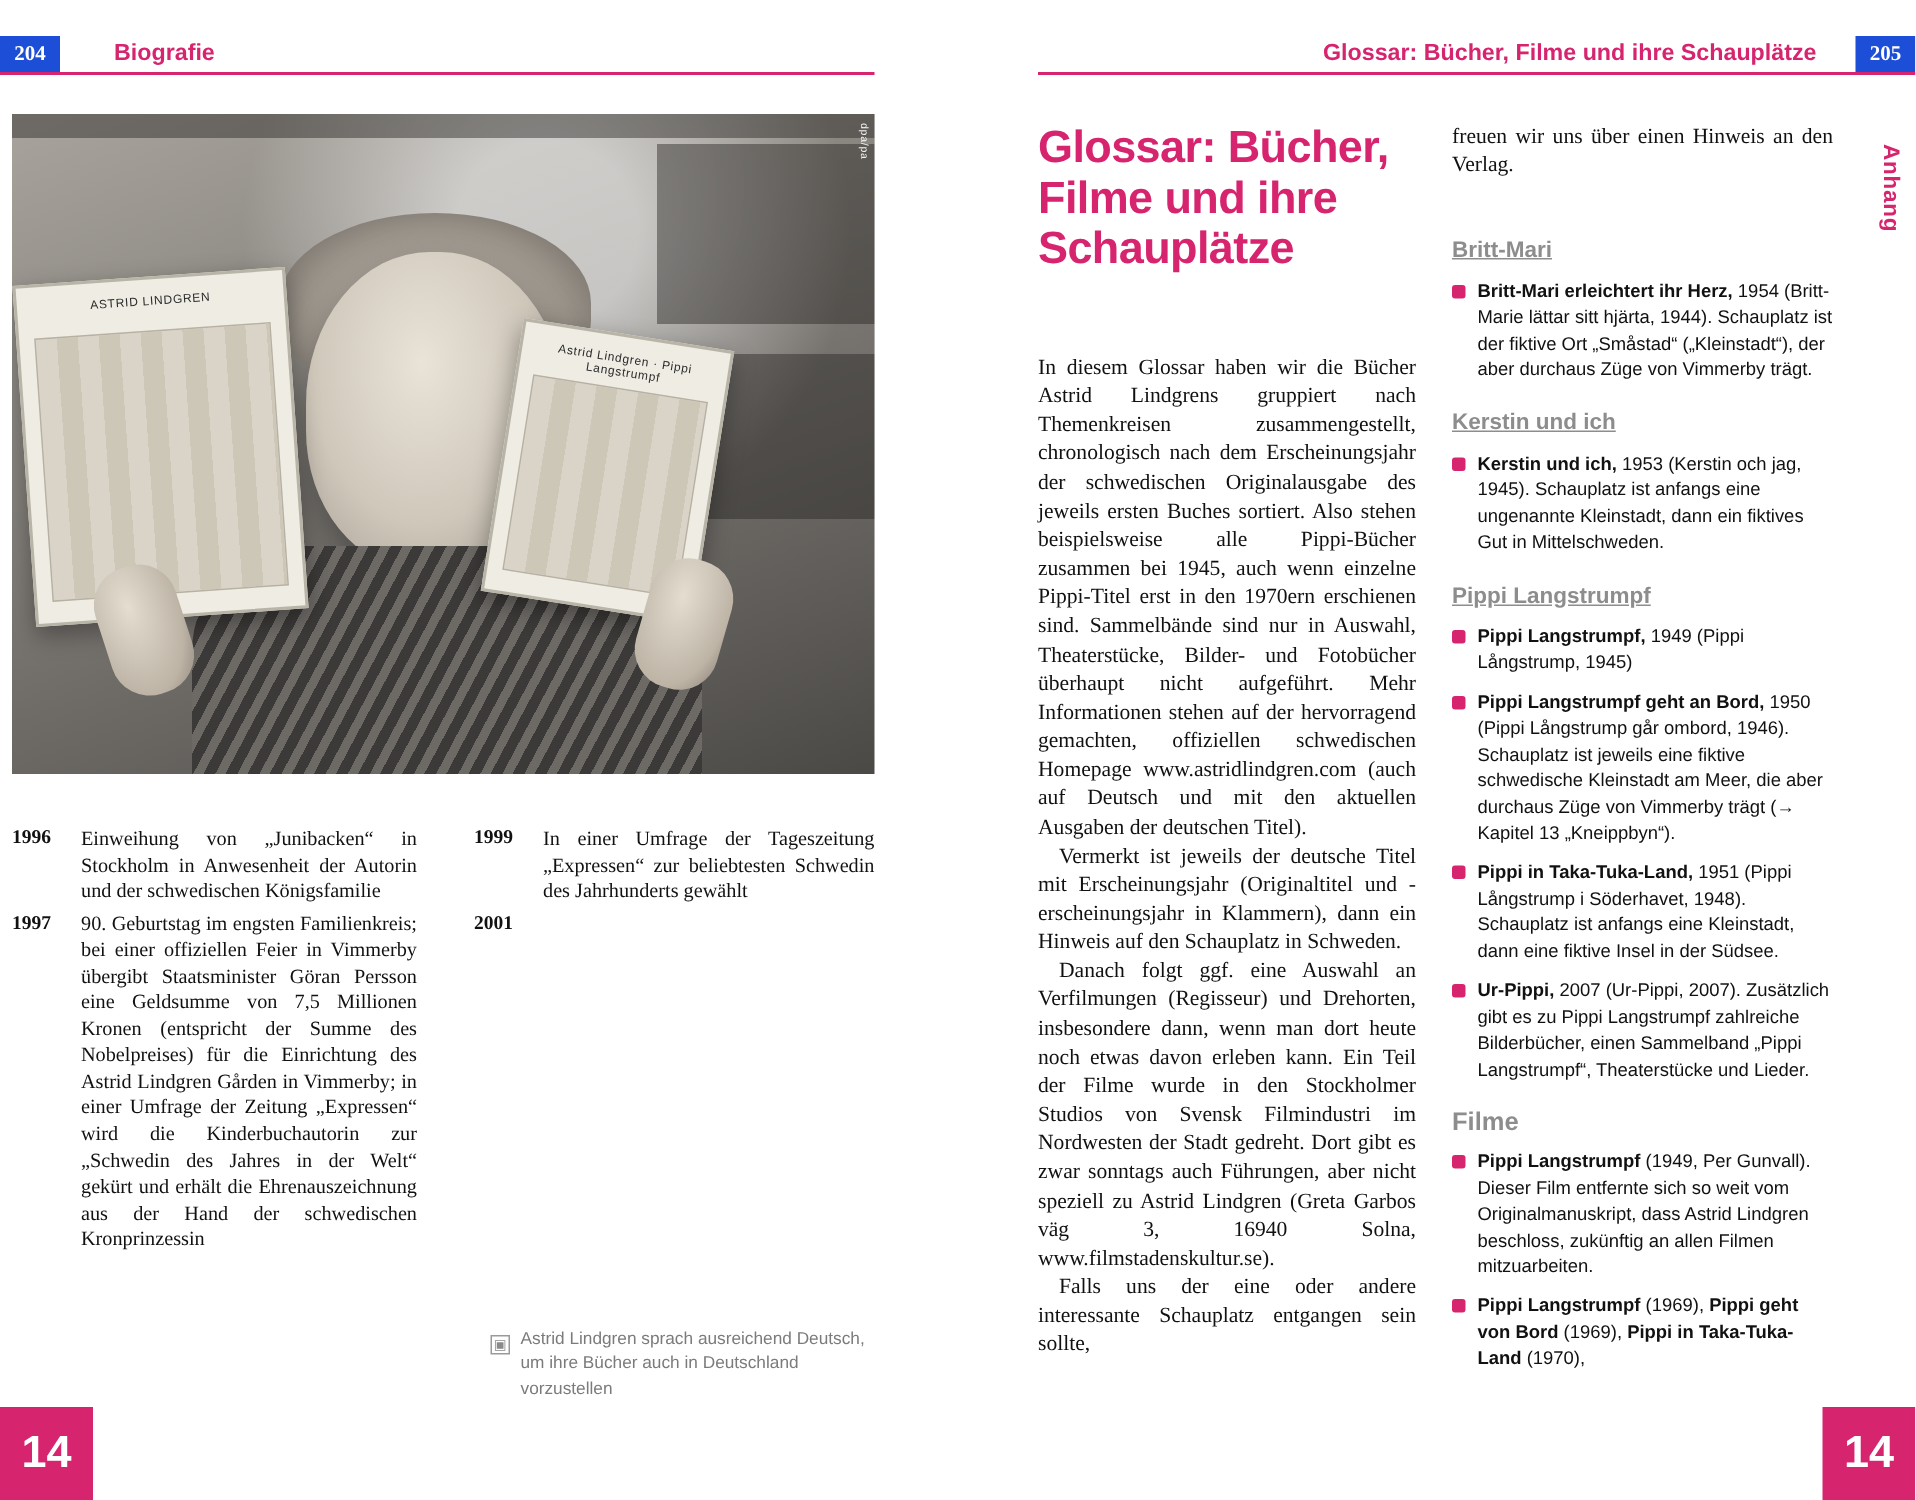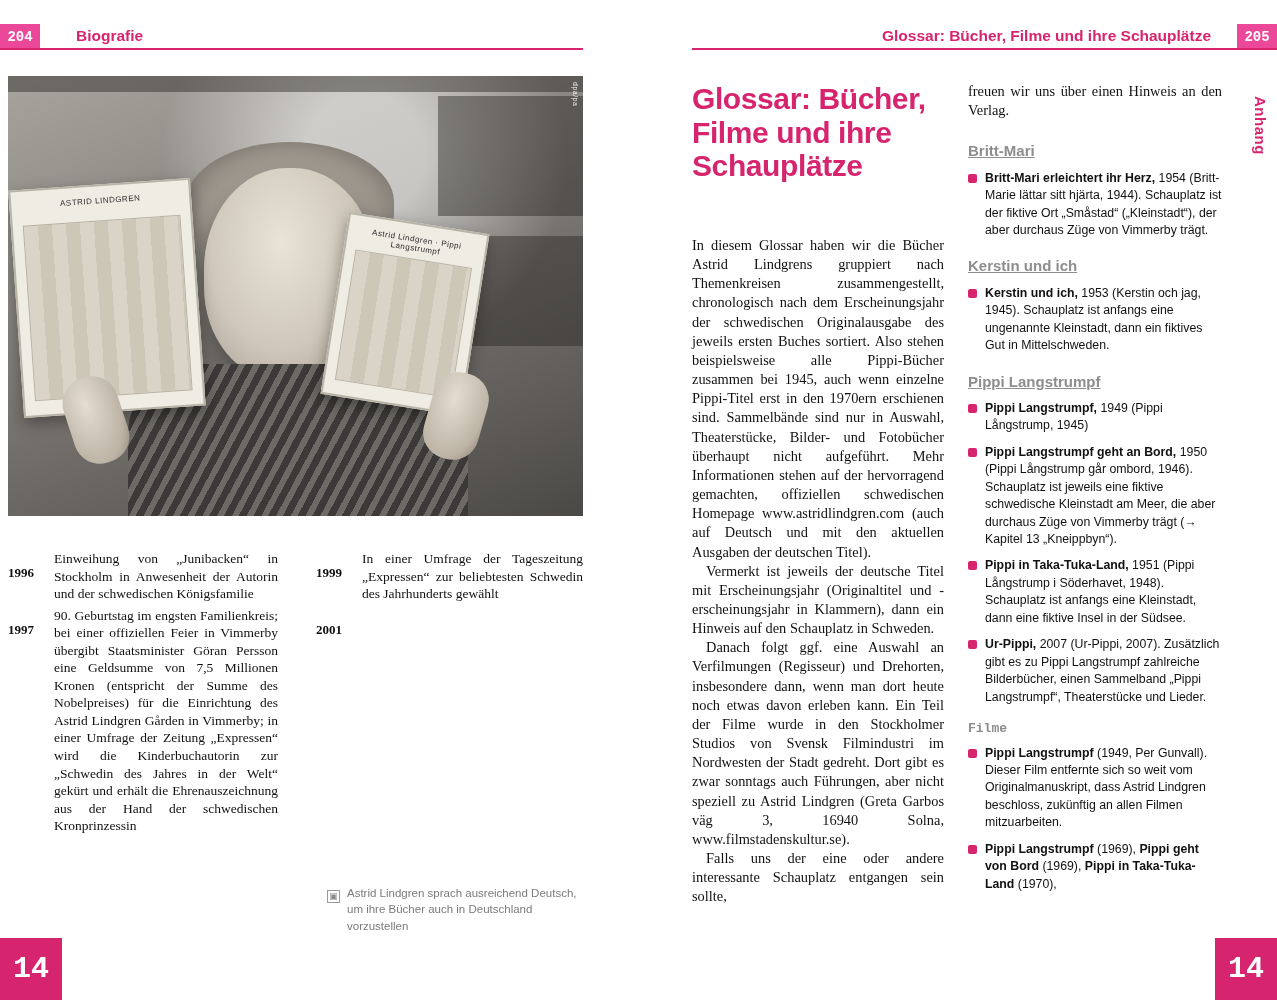--- a/index.html
+++ b/index.html
@@ -31,23 +31,23 @@
   
   .head-rule {
     position: absolute;
     height: 2px;
     background: #d6246e;
   }
   .folio-box {
     position: absolute;
     top: 24px;
     width: 40px; height: 26px;
-    background: #ec4899;
+    background: #1d4ed8;
     color: #ffffff;
-    font-family: Liberation Mono, monospace;
+    font-family: Liberation Serif, serif;
     font-weight: bold;
     font-size: 14px;
     display: flex; align-items: center; justify-content: center;
   }
   .folio-left { left: 0; }
   .folio-right { right: 0; }
   .run-head {
     position: absolute;
     top: 27px;
     font-family: "Liberation Sans", sans-serif;
@@ -156,21 +156,20 @@
   }
   .chron-col-a { left: 8px; top: 550px; width: 270px; }
   .chron-col-b { left: 316px; top: 550px; width: 267px; }
   .chron-row { display: flex; margin-bottom: 4px; }
   .chron-year {
     flex: 0 0 46px;
     font-weight: bold;
     font-size: 13px;
     padding-right: 8px;
     text-align: left;
-    margin-top: 15px;
   }
   .chron-text { flex: 1; text-align: justify; hyphens: auto; }
 
   
   .caption {
     position: absolute;
     left: 325px; top: 885px;
     width: 258px;
     font-family: "Liberation Sans", sans-serif;
     font-size: 11.5px;
@@ -189,21 +188,21 @@
   }
   .caption-body { padding-left: 22px; }
 
   
   .tab {
     position: absolute;
     bottom: 0;
     width: 62px; height: 62px;
     background: #d6246e;
     color: #ffffff;
-    font-family: Liberation Mono, monospace;
+    font-family: Liberation Sans, sans-serif;
     font-weight: bold;
     font-size: 30px;
     display: flex; align-items: center; justify-content: center;
   }
   .tab-left { left: 0; }
   .tab-right { right: 0; }
 
   
   .glossar-title {
     position: absolute;
@@ -237,34 +236,34 @@
     font-family: "Liberation Sans", sans-serif;
     font-size: 12.3px;
     line-height: 1.42;
     color: #111111;
   }
   .col-right .serif-lead {
     font-family: "Liberation Serif", serif;
     font-size: 14.4px;
     line-height: 1.33;
     text-align: justify;
-    margin: 0 0 20px 0;
+    margin: 0 0 36px 0;
   }
   .grp-head {
     font-family: "Liberation Sans", sans-serif;
     font-weight: bold;
     font-size: 15px;
     color: #8d8d8d;
     margin: 16px 0 8px 0;
     text-decoration: underline;
   }
   .sub-head {
-    font-family: Liberation Mono, monospace;
-    font-weight: bold;
-    font-size: 13px;
+    font-family: Liberation Sans, sans-serif;
+    font-weight: bold;
+    font-size: 17px;
     color: #8d8d8d;
     margin: 14px 0 6px 0;
   }
   .entry {
     position: relative;
     padding-left: 17px;
     margin-bottom: 9px;
     text-align: left;
   }
   .entry .bullet {

